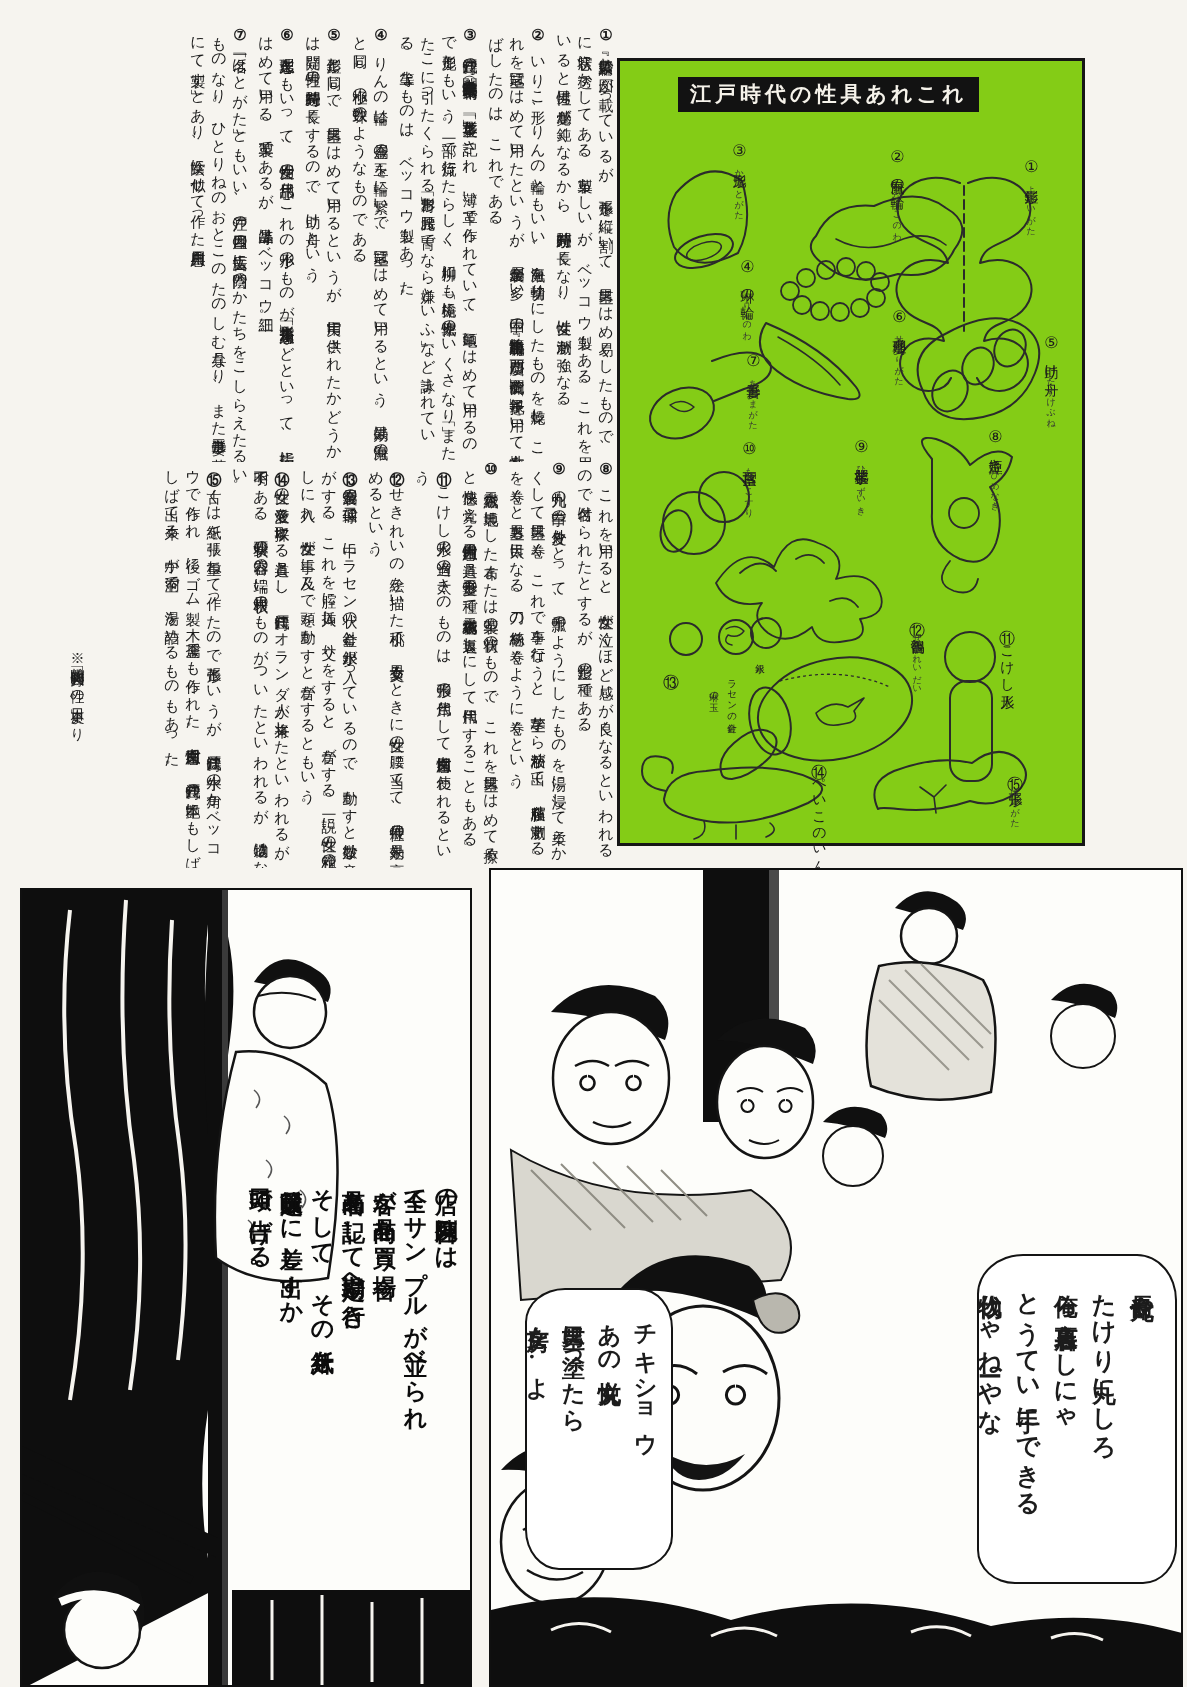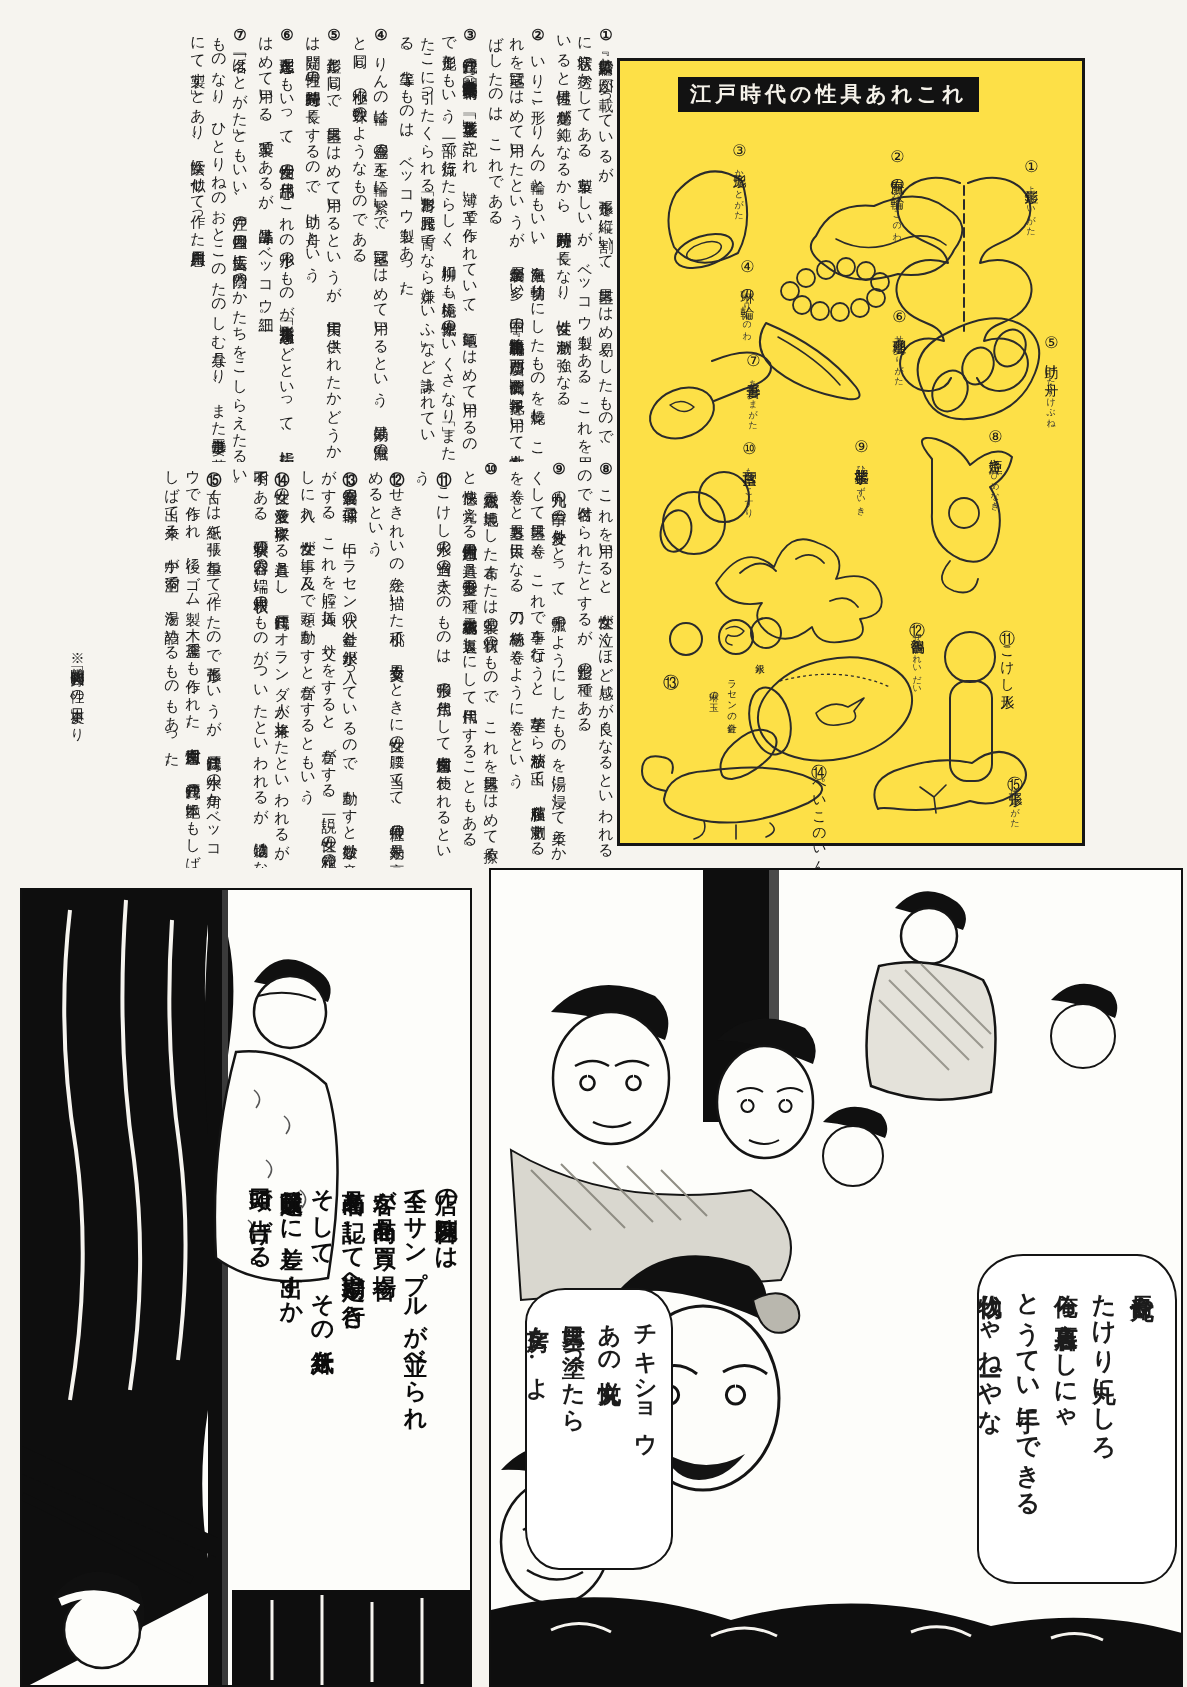--- a/index.html
+++ b/index.html
@@ -38,21 +38,21 @@
     line-height: 18px;
     letter-spacing: 1px;
   }
 
   
   #diagram {
     position: absolute;
     left: 617px; top: 58px;
     width: 468px; height: 788px;
     border: 3px solid #161616;
-    background: #fde047;
+    background: #84cc16;
   }
   #diagram-title {
     position: absolute;
     left: 58px; top: 16px;
     background: #121212;
     color: #f5f2ea;
     font-size: 21px;
     font-weight: bold;
     letter-spacing: 4px;
     padding: 3px 12px 4px 12px;

